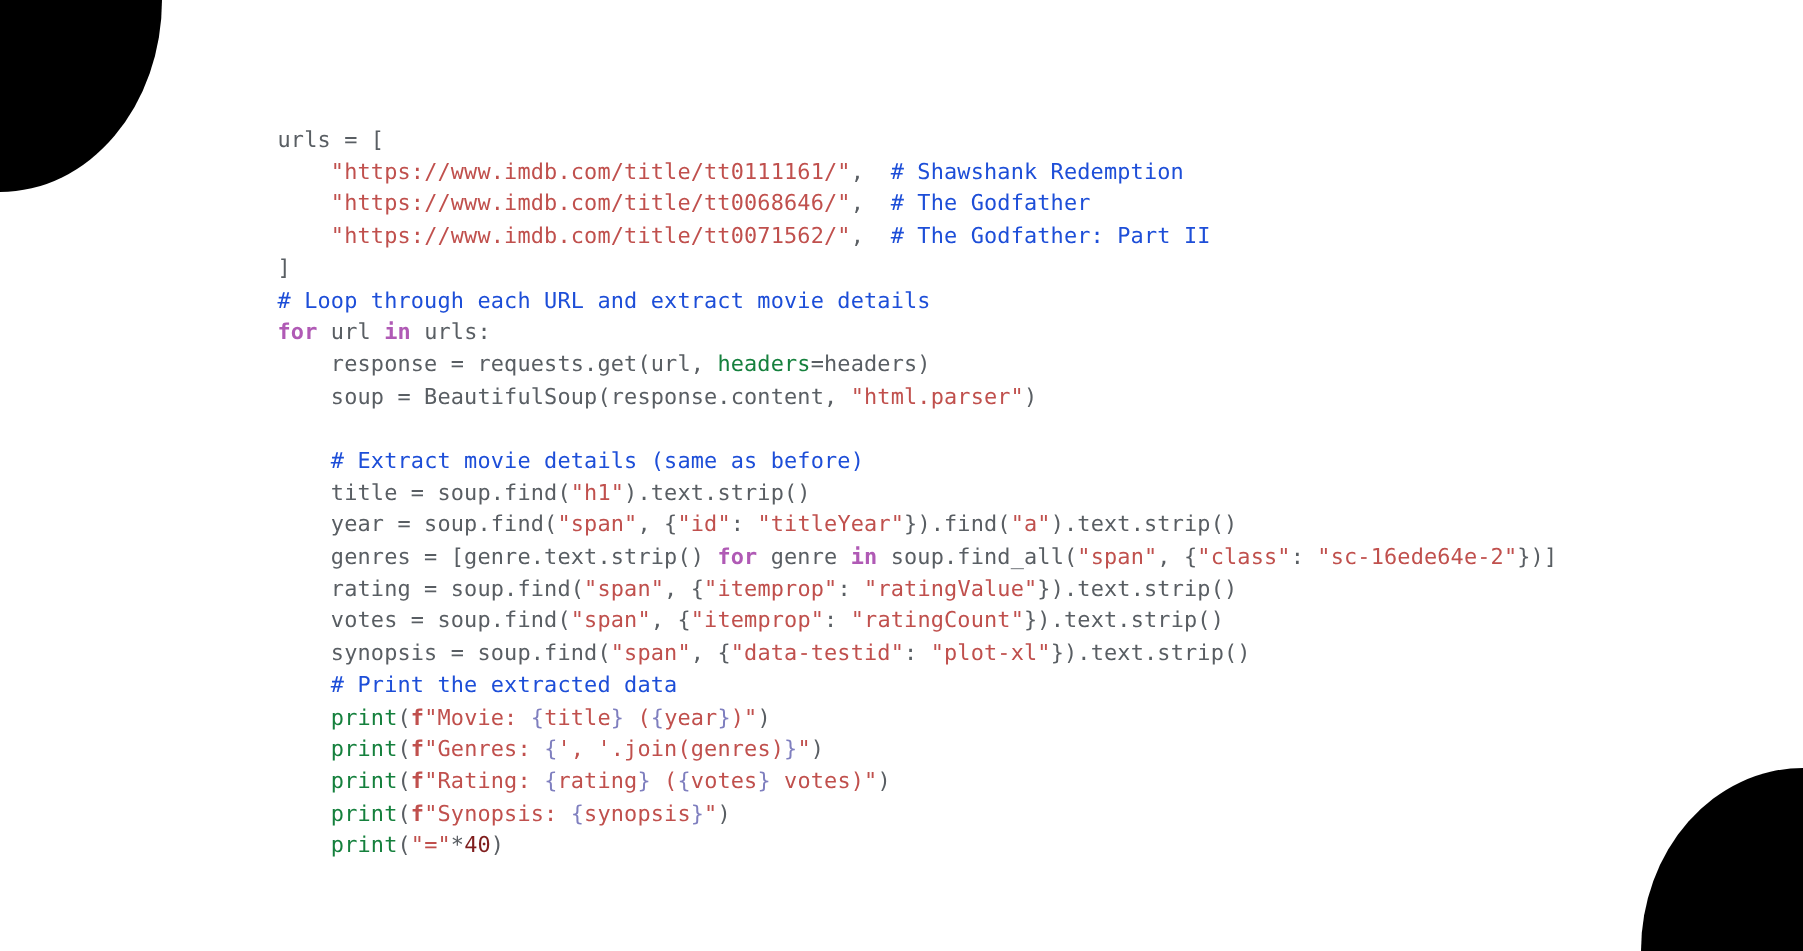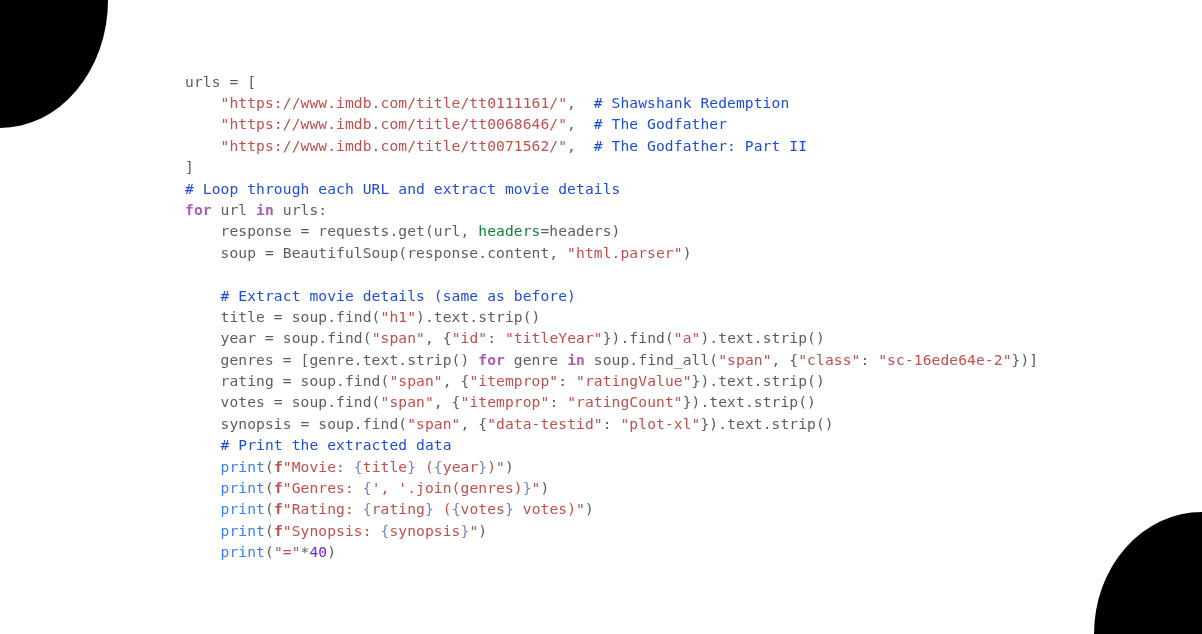--- a/index.html
+++ b/index.html
@@ -30,39 +30,39 @@
   .corner-wedge.br {
     bottom: 0;
     right: 0;
     width: 108px;
     height: 122px;
     border-top-left-radius: 108px 122px;
   }
   #code-block {
     position: absolute;
     left: 185px;
-    top: 56px;
+    top: 68px;
     font-family: "DejaVu Sans Mono", "Liberation Mono", monospace;
     font-size: 14.6px;
     line-height: 21.4px;
     white-space: pre;
     letter-spacing: 0.1px;
   }
   .code-line {
     height: 21.4px;
     white-space: pre;
   }
   
   .t-plain   { color: #595e63; }
   .t-str     { color: #c0504d; }
   .t-comment { color: #1d4ed8; }
   .t-kw      { color: #b05ab5; font-weight: bold; }
   .t-kwarg   { color: #15803d; }
-  .t-builtin { color: #3b82f6; }
-  .t-num     { color: #6d28d9; text-align: right; }
+  .t-builtin { color: #15803d; }
+  .t-num     { color: #7f1d1d; text-align: right; }
   .t-fprefix { color: #c0504d; font-weight: bold; }
   .t-brace   { color: #7f7fbf; }
 </style>
 </head>
 <body>
 
 <div id="screenshot">
   <div class="corner-wedge tl"></div>
   <div class="corner-wedge br"></div>
   <pre id="code-block"><div class="code-line"><span class="t-plain">urls = [</span></div><div class="code-line"><span class="t-plain">    </span><span class="t-str">"https://www.imdb.com/title/tt0111161/"</span><span class="t-plain">,  </span><span class="t-comment"># Shawshank Redemption</span></div><div class="code-line"><span class="t-plain">    </span><span class="t-str">"https://www.imdb.com/title/tt0068646/"</span><span class="t-plain">,  </span><span class="t-comment"># The Godfather</span></div><div class="code-line"><span class="t-plain">    </span><span class="t-str">"https://www.imdb.com/title/tt0071562/"</span><span class="t-plain">,  </span><span class="t-comment"># The Godfather: Part II</span></div><div class="code-line"><span class="t-plain">]</span></div><div class="code-line"><span class="t-comment"># Loop through each URL and extract movie details</span></div><div class="code-line"><span class="t-kw">for</span><span class="t-plain"> url </span><span class="t-kw">in</span><span class="t-plain"> urls:</span></div><div class="code-line"><span class="t-plain">    response = requests.get(url, </span><span class="t-kwarg">headers</span><span class="t-plain">=headers)</span></div><div class="code-line"><span class="t-plain">    soup = BeautifulSoup(response.content, </span><span class="t-str">"html.parser"</span><span class="t-plain">)</span></div><div class="code-line"> </div><div class="code-line"><span class="t-plain">    </span><span class="t-comment"># Extract movie details (same as before)</span></div><div class="code-line"><span class="t-plain">    title = soup.find(</span><span class="t-str">"h1"</span><span class="t-plain">).text.strip()</span></div><div class="code-line"><span class="t-plain">    year = soup.find(</span><span class="t-str">"span"</span><span class="t-plain">, {</span><span class="t-str">"id"</span><span class="t-plain">: </span><span class="t-str">"titleYear"</span><span class="t-plain">}).find(</span><span class="t-str">"a"</span><span class="t-plain">).text.strip()</span></div><div class="code-line"><span class="t-plain">    genres = [genre.text.strip() </span><span class="t-kw">for</span><span class="t-plain"> genre </span><span class="t-kw">in</span><span class="t-plain"> soup.find_all(</span><span class="t-str">"span"</span><span class="t-plain">, {</span><span class="t-str">"class"</span><span class="t-plain">: </span><span class="t-str">"sc-16ede64e-2"</span><span class="t-plain">})]</span></div><div class="code-line"><span class="t-plain">    rating = soup.find(</span><span class="t-str">"span"</span><span class="t-plain">, {</span><span class="t-str">"itemprop"</span><span class="t-plain">: </span><span class="t-str">"ratingValue"</span><span class="t-plain">}).text.strip()</span></div><div class="code-line"><span class="t-plain">    votes = soup.find(</span><span class="t-str">"span"</span><span class="t-plain">, {</span><span class="t-str">"itemprop"</span><span class="t-plain">: </span><span class="t-str">"ratingCount"</span><span class="t-plain">}).text.strip()</span></div><div class="code-line"><span class="t-plain">    synopsis = soup.find(</span><span class="t-str">"span"</span><span class="t-plain">, {</span><span class="t-str">"data-testid"</span><span class="t-plain">: </span><span class="t-str">"plot-xl"</span><span class="t-plain">}).text.strip()</span></div><div class="code-line"><span class="t-plain">    </span><span class="t-comment"># Print the extracted data</span></div><div class="code-line"><span class="t-plain">    </span><span class="t-builtin">print</span><span class="t-plain">(</span><span class="t-fprefix">f</span><span class="t-str">"Movie: </span><span class="t-brace">{</span><span class="t-str">title</span><span class="t-brace">}</span><span class="t-str"> (</span><span class="t-brace">{</span><span class="t-str">year</span><span class="t-brace">}</span><span class="t-str">)"</span><span class="t-plain">)</span></div><div class="code-line"><span class="t-plain">    </span><span class="t-builtin">print</span><span class="t-plain">(</span><span class="t-fprefix">f</span><span class="t-str">"Genres: </span><span class="t-brace">{</span><span class="t-str">', '.join(genres)</span><span class="t-brace">}</span><span class="t-str">"</span><span class="t-plain">)</span></div><div class="code-line"><span class="t-plain">    </span><span class="t-builtin">print</span><span class="t-plain">(</span><span class="t-fprefix">f</span><span class="t-str">"Rating: </span><span class="t-brace">{</span><span class="t-str">rating</span><span class="t-brace">}</span><span class="t-str"> (</span><span class="t-brace">{</span><span class="t-str">votes</span><span class="t-brace">}</span><span class="t-str"> votes)"</span><span class="t-plain">)</span></div><div class="code-line"><span class="t-plain">    </span><span class="t-builtin">print</span><span class="t-plain">(</span><span class="t-fprefix">f</span><span class="t-str">"Synopsis: </span><span class="t-brace">{</span><span class="t-str">synopsis</span><span class="t-brace">}</span><span class="t-str">"</span><span class="t-plain">)</span></div><div class="code-line"><span class="t-plain">    </span><span class="t-builtin">print</span><span class="t-plain">(</span><span class="t-str">"="</span><span class="t-plain">*</span><span class="t-num">40</span><span class="t-plain">)</span></div></pre>

